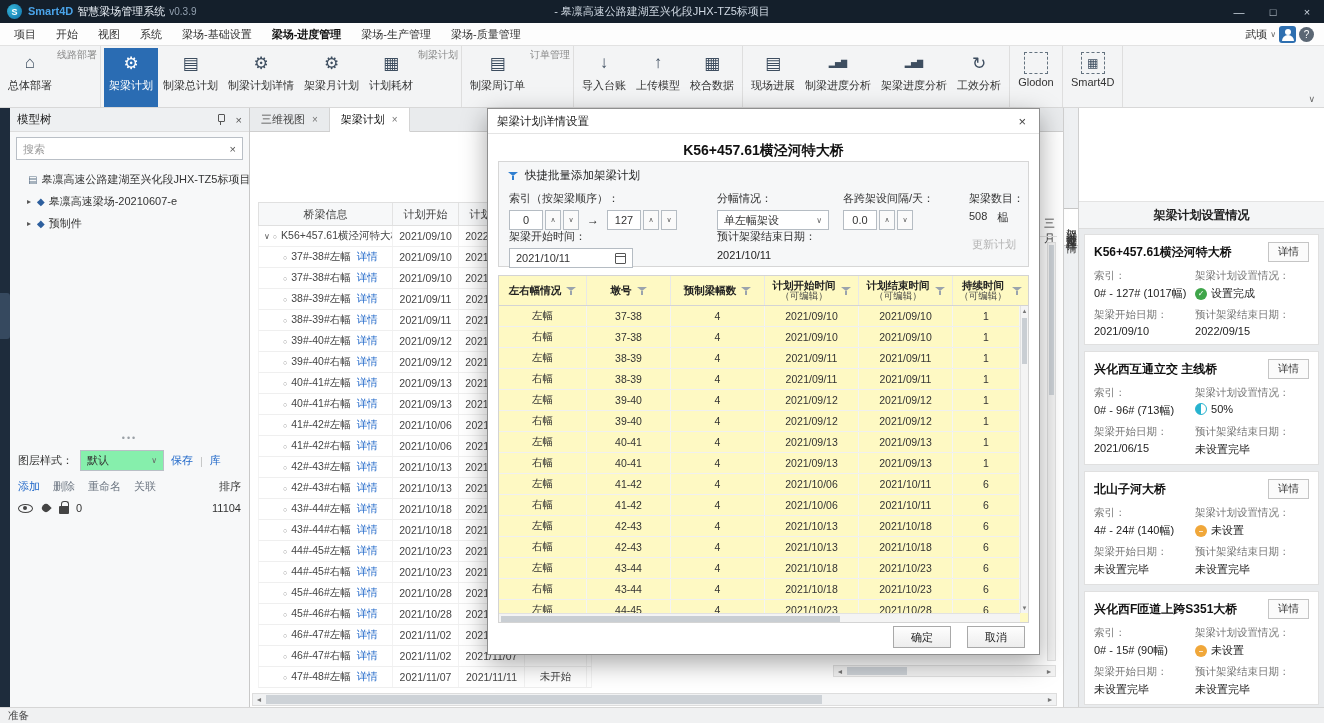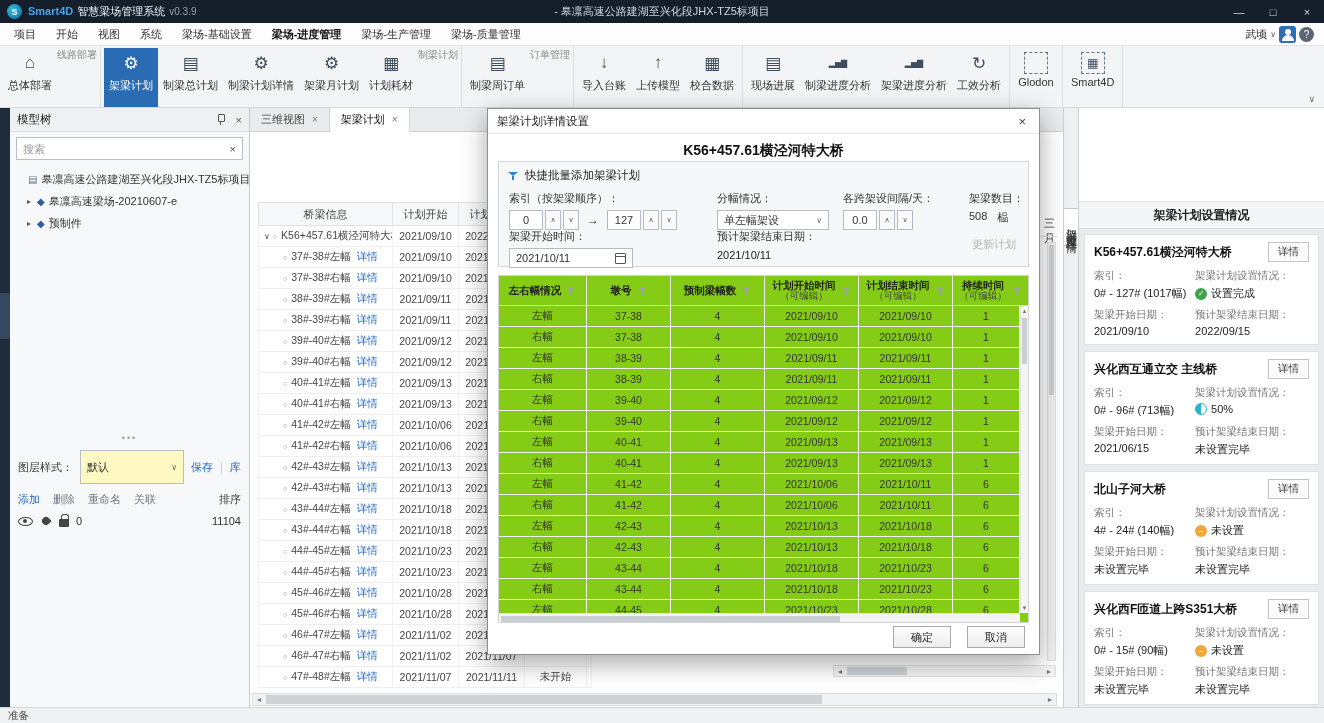--- a/index.html
+++ b/index.html
@@ -72,21 +72,21 @@
   .titem{height:22px;display:flex;align-items:center;color:#333;padding-left:8px;white-space:nowrap;overflow:hidden}
   .titem.child{padding-left:17px}
   .texp{width:10px;font-size:8px;color:#555;flex:none}
   .titem.child .texp::before{content:"▸"}
   .ti{margin-right:4px;font-size:10px;flex:none}
   .ti.layers{color:#5f7389}.ti.layers::before{content:"▤"}
   .ti.model{color:#2d5f9e}.ti.model::before{content:"◆"}
   .lp-bottom{position:absolute;top:325px;left:0;right:0}
   .dots{text-align:center;color:#9aa0a6;font-size:9px;letter-spacing:2px;height:13px}
   .lp-row{display:flex;align-items:center;padding:4px 8px;gap:7px}
-  .lp-select{height:21px;width:104px;border:1px solid #b9bfc6;background:#fef9c3;display:flex;align-items:center;justify-content:space-between;padding:16px 6px}
+  .lp-select{height:21px;width:84px;border:1px solid #b9bfc6;background:#86efac;display:flex;align-items:center;justify-content:space-between;padding:9px 6px}
   .lnk{color:#1e66c8}
   .vsep{color:#c2c2c2}
   .act{color:#6b7480}
   .act.blue{color:#1e66c8}
   .lp-sort{margin-left:auto;color:#333}
   .mini{display:inline-block;position:relative}
   .eye{width:15px;height:9px;border:1.3px solid #444;border-radius:50%}
   .eye::after{content:"";position:absolute;width:4px;height:4px;border-radius:50%;background:#444;top:1.4px;left:4.2px}
   .drop{width:8px;height:8px;background:#444;border-radius:50% 0 50% 50%;transform:rotate(45deg);margin:0 2px}
   .lock{width:10px;height:8px;background:#444;border-radius:1px;margin-top:4px}
@@ -170,21 +170,21 @@
   .spinv{width:34px;height:20px;border:1px solid #b5bcc3;background:#fff;display:flex;align-items:center;justify-content:center;font-size:11px}
   .spinb{width:16px;height:20px;border:1px solid #b5bcc3;background:#fafafa;margin-left:2px;display:flex;align-items:center;justify-content:center;font-size:7px;color:#555}
   .qarrow{margin:0 8px;color:#222;font-weight:bold;font-size:12px}
   .ddl{width:112px;height:20px;border:1px solid #b5bcc3;background:#fff;display:flex;align-items:center;justify-content:space-between;padding:0 6px;font-size:11px}
   .datef{width:124px;height:20px;border:1px solid #b5bcc3;background:#fff;display:flex;align-items:center;justify-content:space-between;padding:0 6px;font-size:11px}
   .cal{width:11px;height:11px;border:1.2px solid #555;border-radius:1px;position:relative;flex:none}
   .cal::before{content:"";position:absolute;left:0;right:0;top:2.5px;height:1.2px;background:#555}
   .qcount{display:flex;gap:10px;font-size:11px;margin-top:4px}
   .qend{font-size:11px;color:#222;margin-top:5px}
   .qupdate{position:absolute;right:12px;top:75px;font-size:11px;color:#b3b3b3}
-  .mtbl{position:absolute;left:10px;right:10px;top:166px;height:348px;border:1px solid #d4d4d4;background:#84cc16}
+  .mtbl{position:absolute;left:10px;right:10px;top:166px;height:348px;border:1px solid #d4d4d4;background:#fef9c3}
   .mt-head{display:flex;height:30px;border-bottom:1px solid #d4d4d4}
   .mt-hc{display:flex;align-items:center;justify-content:center;gap:5px;border-right:1px solid #e8e8e8;color:#222;font-weight:bold;font-size:10.5px}
   .hlines{display:flex;flex-direction:column;align-items:center;line-height:1.15}
   .hl2{font-size:9.5px;font-weight:normal;color:#444}
   .w1{width:88px}.w2{width:84px}.w3{width:94px}.w4{width:94px}.w5{width:94px}.w6{flex:1;border-right:none}
   .mt-body{position:absolute;top:30px;left:0;right:8px;bottom:9px;overflow:hidden}
   .mrow{display:flex;height:21px;border-bottom:1px solid #f0f0f0}
   .mrow .mc{display:flex;align-items:center;justify-content:center;font-size:10.5px;color:#333;border-right:1px solid #f4f4f4;white-space:nowrap;overflow:hidden}
   .mvscroll{position:absolute;top:30px;right:0;bottom:9px;width:8px;background:#f4f4f4;border-left:1px solid #e2e2e2}
   .mvarr{position:absolute;left:0;right:0;height:10px;display:flex;align-items:center;justify-content:center;font-size:6px;color:#777}

